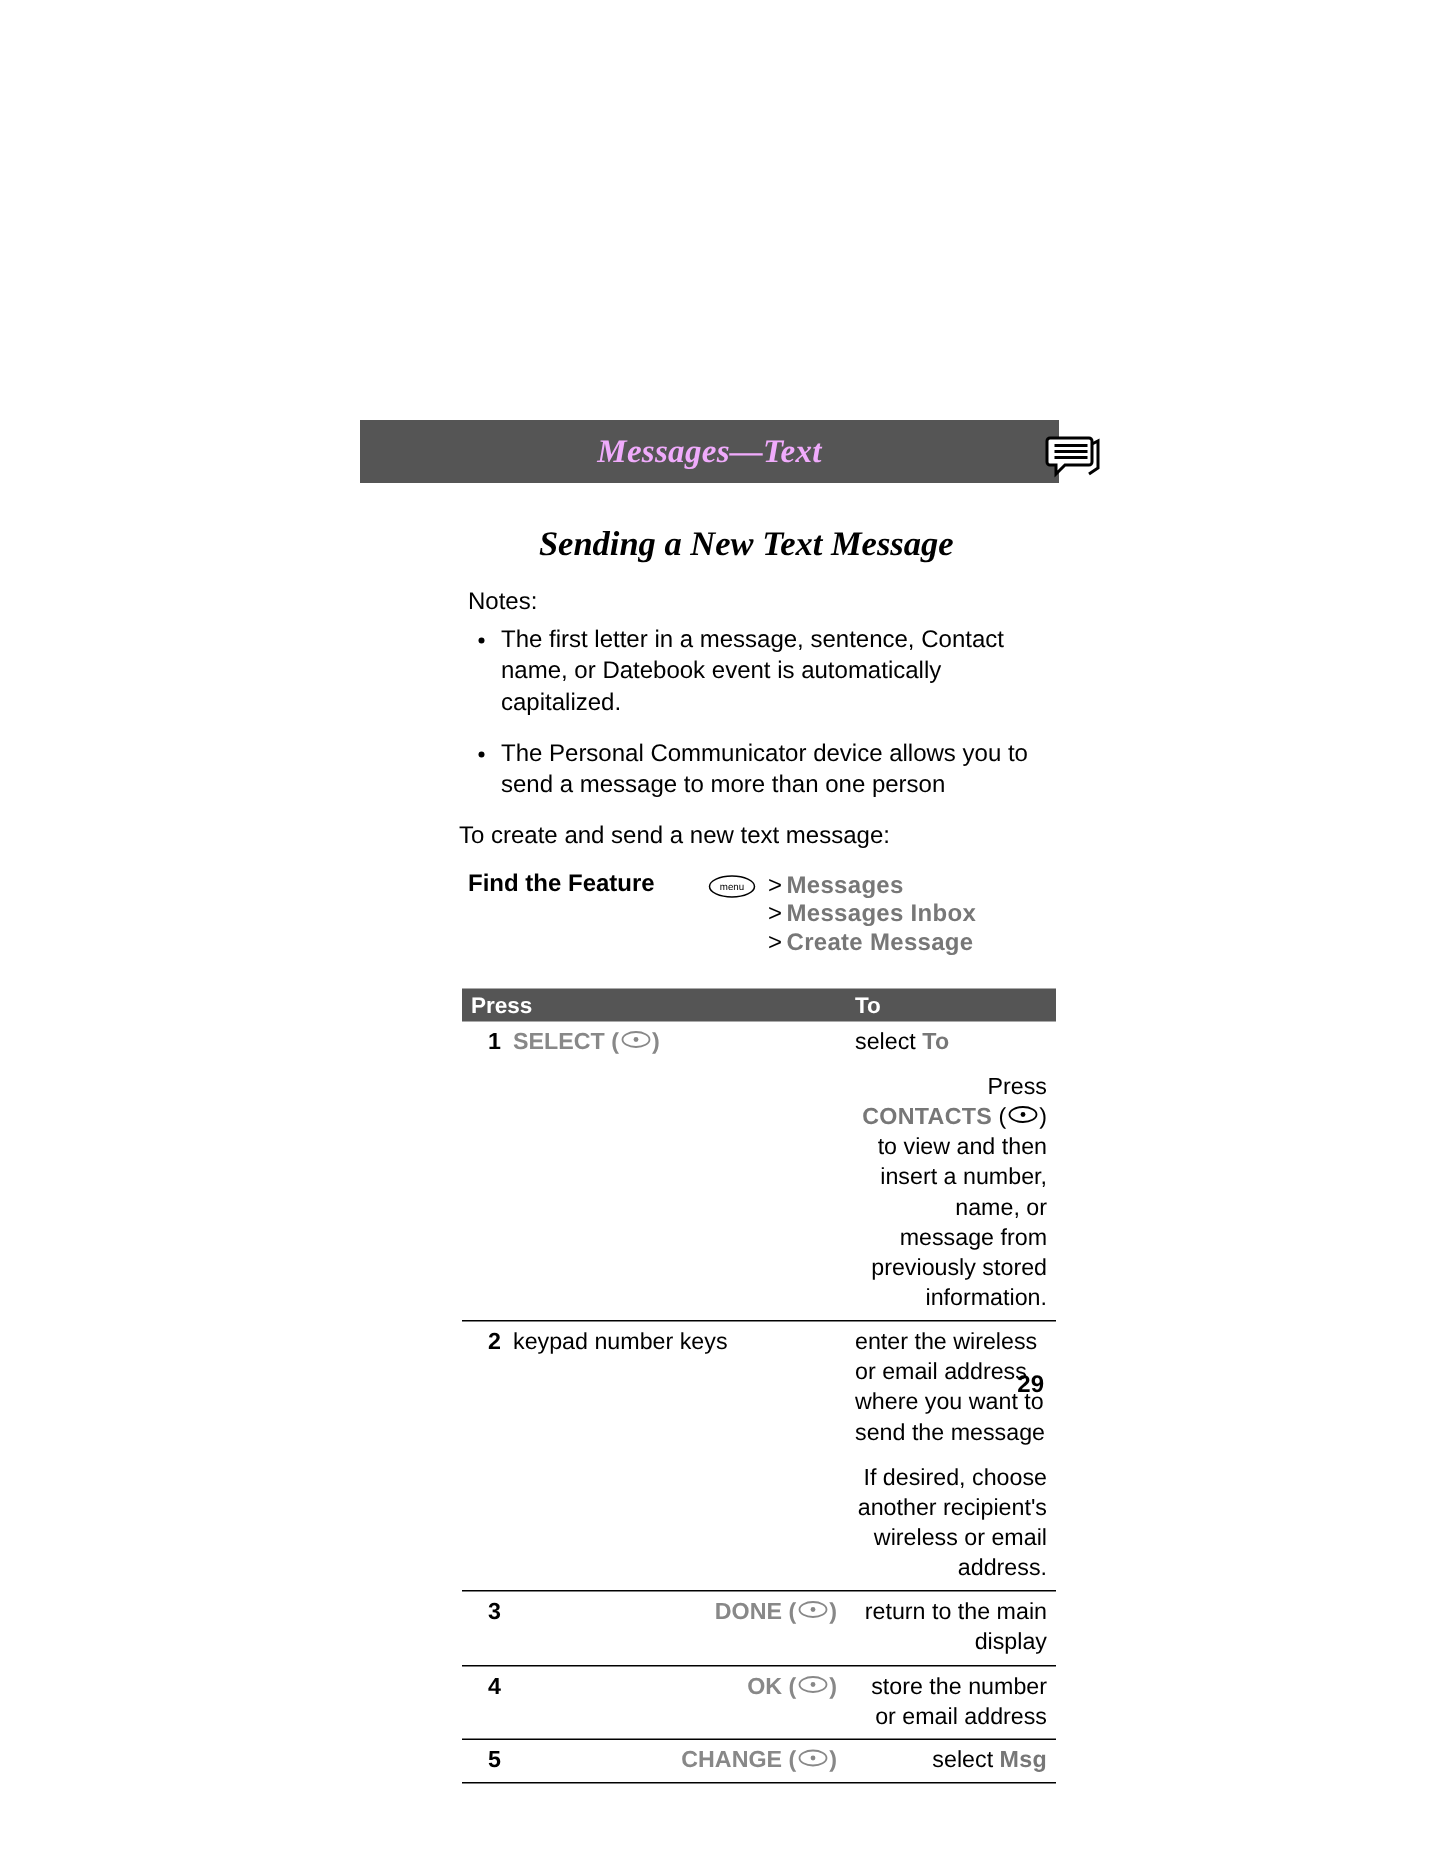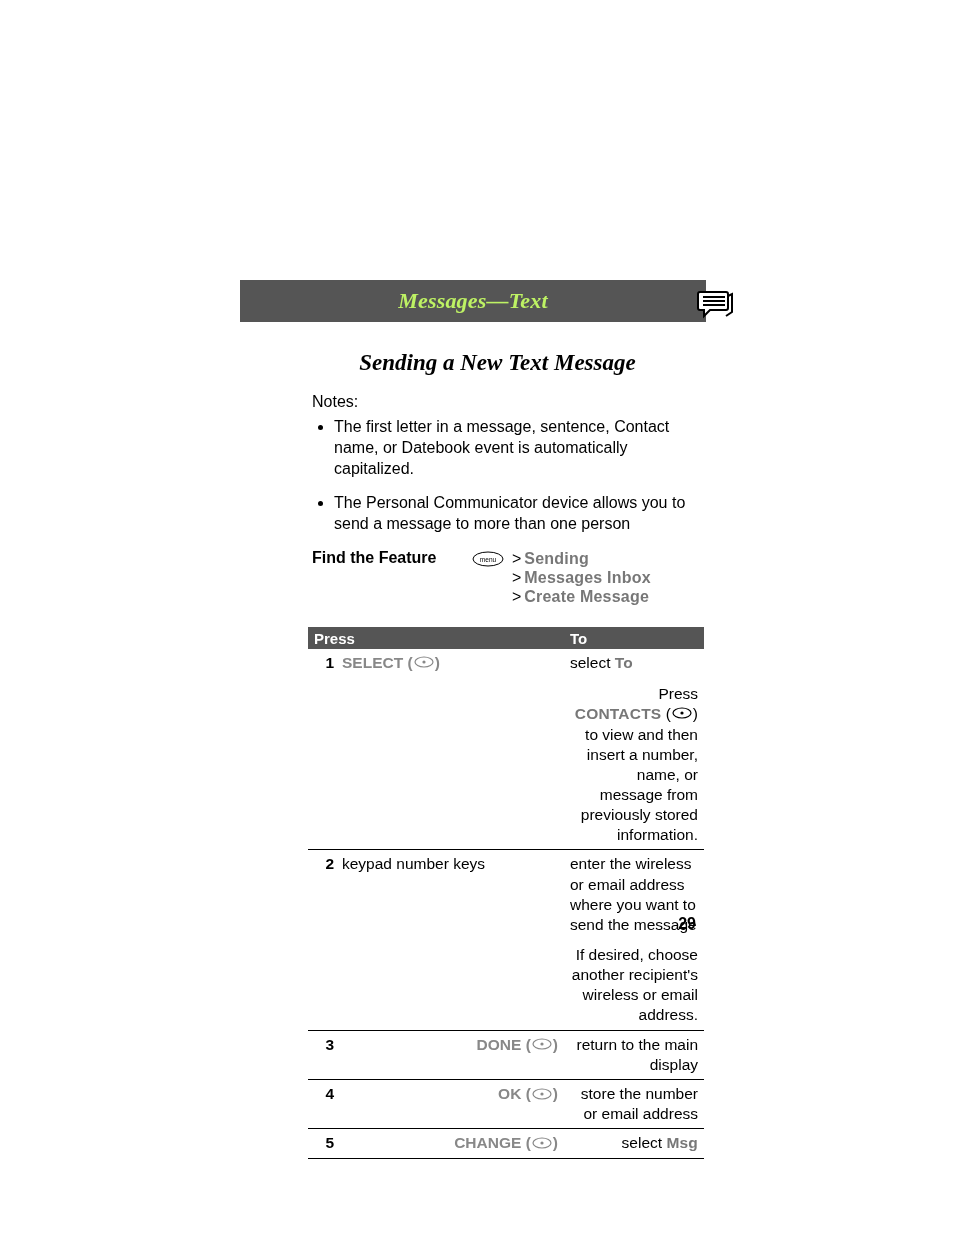--- a/index.html
+++ b/index.html
@@ -22,21 +22,21 @@
     margin-left: 0;
     width: 466px;
     height: 42px;
   }
   .titlebar {
     background: #555;
     height: 42px;
     display: flex;
     align-items: center;
     justify-content: center;
-    color: #bef264;
+    color: #f0abfc;
     font-style: italic;
     font-weight: 700;
     font-size: 22px;
     letter-spacing: 0.2px;
     font-family: Georgia, "Times New Roman", serif;
   }
   .titlebar-icon {
     position: absolute;
     right: -32px;
     top: 2px;
@@ -186,31 +186,32 @@
 
   <h2 class="section-heading">Sending a New Text Message</h2>
 
   <div class="content">
     <div class="notes-label">Notes:</div>
     <ul class="notes">
       <li>The first letter in a message, sentence, Contact name, or Datebook event is automatically capitalized.</li>
       <li>The Personal Communicator device allows you to send a message to more than one person</li>
     </ul>
 
+    <div class="lead">To create and send a new text message:</div>
 
     <div class="ftf-row">
       <div class="ftf-label">Find the Feature</div>
       <span class="ftf-menu-icon">
         <svg width="32" height="16" viewBox="0 0 32 16">
           <ellipse cx="16" cy="8" rx="15" ry="7" fill="#fff" stroke="#000" stroke-width="1"></ellipse>
           <text x="16" y="10.5" text-anchor="middle" font-size="6.5" font-family="Arial" fill="#000">menu</text>
         </svg>
       </span>
       <div class="ftf-path">
-        <span class="ftf-line"><span class="gt">&gt;</span><span class="cmd">Sending</span></span>
+        <span class="ftf-line"><span class="gt">&gt;</span><span class="cmd">Messages</span></span>
         <span class="ftf-line"><span class="gt">&gt;</span><span class="cmd">Messages Inbox</span></span>
         <span class="ftf-line"><span class="gt">&gt;</span><span class="cmd">Create Message</span></span>
       </div>
     </div>
 
     <table class="steps">
       <thead>
         <tr>
           <th colspan="2">Press</th>
           <th>To</th>

